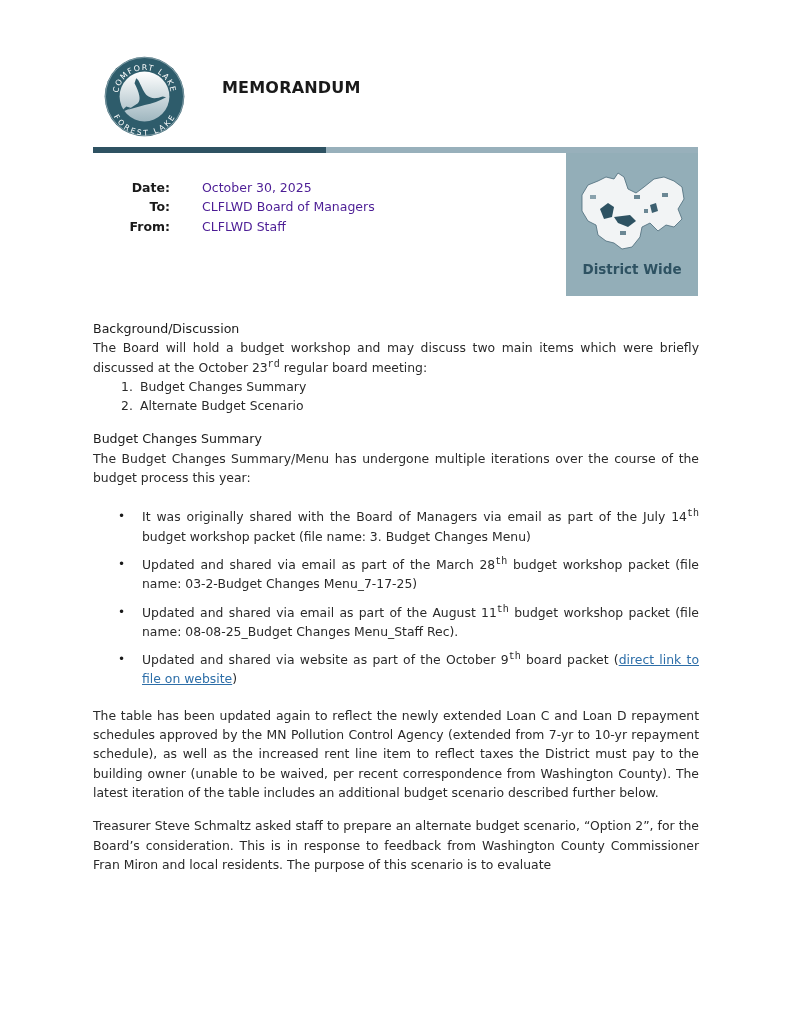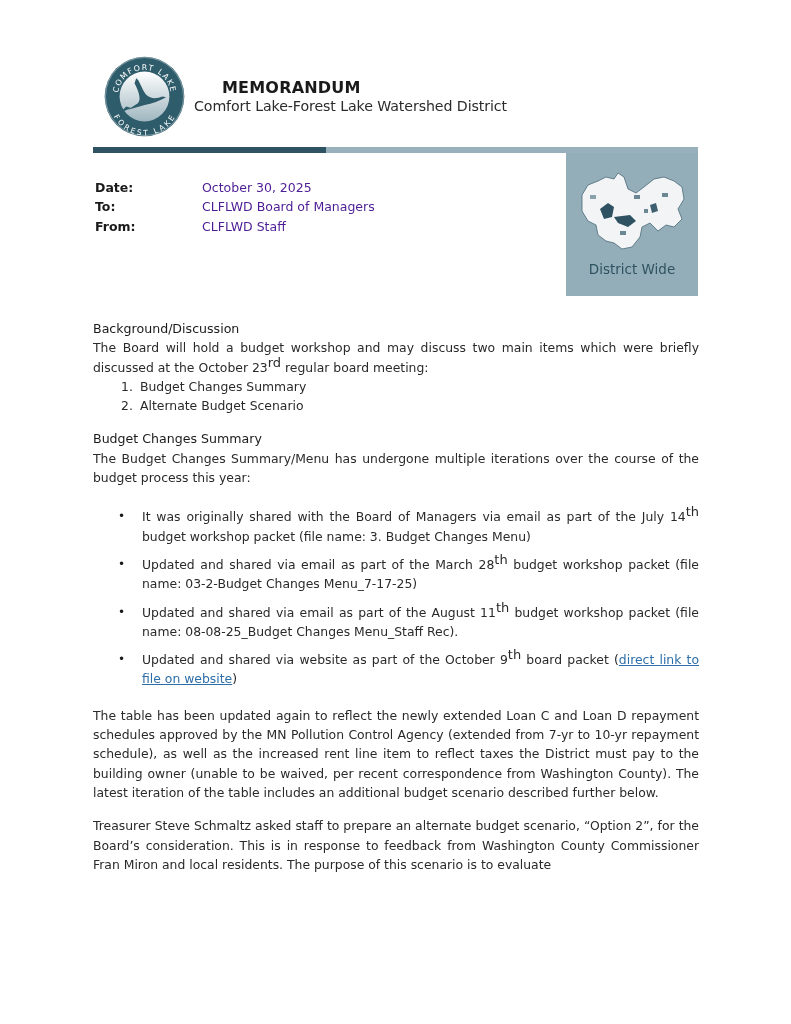--- a/index.html
+++ b/index.html
@@ -9,31 +9,31 @@
   .logo { position: absolute; left: 103px; top: 55px; width: 83px; height: 83px; }
   .title-block { position: absolute; left: 194px; top: 78px; }
   .memo-title { font-family: "DejaVu Sans", sans-serif; font-weight: bold; font-size: 16px; color: #1a1a1a; letter-spacing: 0.2px; margin-left: 28px; }
   .org-name { font-size: 14.2px; color: #2b2b2b; margin-top: 1px; letter-spacing: -0.1px; }
 
   .bar-dark { position: absolute; left: 93px; top: 147px; width: 233px; height: 6px; background: #2e5262; }
   .bar-light { position: absolute; left: 326px; top: 147px; width: 372px; height: 6px; background: #98b0bb; }
 
   .district-box { position: absolute; left: 566px; top: 153px; width: 132px; height: 143px; background: #93aeb8; }
   .district-map { position: absolute; left: 8px; top: 12px; width: 116px; height: 88px; }
-  .district-label { position: absolute; left: 0; width: 100%; top: 108px; text-align: center; font-weight: normal; font-size: 13.5px; color: #2e5262; }
+  .district-label { position: absolute; left: 0; width: 100%; top: 108px; text-align: center; font-weight: bold; font-size: 13.5px; color: #2e5262; }
 
   .meta { position: absolute; left: 95px; top: 178px; font-size: 12.5px; }
-  .meta-row { display: flex; height: 19.3px; align-items: center; }
+  .meta-row { display: flex; height: 19.3px; align-items: center; text-align: right; }
   .meta-label { width: 75px; font-weight: bold; color: #1a1a1a; }
   .meta-value { color: #4c1d95; margin-left: 32px; }
 
   .content { position: absolute; left: 93px; top: 319px; width: 606px; font-size: 12.4px; line-height: 19.3px; color: #2a2a2a; }
   .content h3 { font-size: 12.6px; font-weight: normal; color: #1a1a1a; line-height: 19.3px; }
   .content p { text-align: justify; }
-  .content sup { font-size: 13px; line-height: 0; vertical-align: super; }
+  .content sup { font-size: 10px; line-height: 0; vertical-align: super; font-family: Liberation Mono, monospace; }
   ol.items { list-style: none; padding-left: 28px; }
   ol.items li { display: flex; }
   ol.items li .num { width: 19px; }
   .gap { height: 14px; }
   ul.bullets { list-style: none; padding-left: 25px; margin-top: 20px; }
   ul.bullets li { position: relative; padding-left: 24px; text-align: justify; margin-bottom: 9px; }
   ul.bullets li::before { content: "\2022"; position: absolute; left: 0; top: 0; font-size: 12px; color: #1a1a1a; }
   a.link { color: #2d6ea8; text-decoration: underline; }
 </style>
 </head>
@@ -54,21 +54,20 @@
     <circle cx="50" cy="50" r="30" fill="url(#water)"></circle>
     <text font-size="9.5" fill="#ffffff" font-family="DejaVu Sans, sans-serif" letter-spacing="1.5"><textPath href="#arcTop" startOffset="50%" text-anchor="middle">COMFORT LAKE</textPath></text>
     <text font-size="9" fill="#ffffff" font-family="DejaVu Sans, sans-serif" letter-spacing="1.5"><textPath href="#arcBot" startOffset="50%" text-anchor="middle" dominant-baseline="hanging">FOREST LAKE</textPath></text>
     <path d="M 40 28 C 44 30, 46 40, 52 48 C 58 54, 66 52, 72 50 L 76 51 L 70 54 C 62 58, 52 60, 44 62 L 30 66 L 42 58 C 46 54, 44 46, 38 34 Z" fill="#2e5c6b"></path>
     <path d="M 28 62 L 20 70 L 34 64 Z" fill="#2e5c6b"></path>
   </svg>
 </div>
 
 <div class="title-block">
   <div class="memo-title">MEMORANDUM</div>
-  <div class="org-name">Comfort Lake-Forest Lake Watershed District</div>
 </div>
 
 <div class="bar-dark"></div>
 <div class="bar-light"></div>
 
 <div class="district-box">
   <svg class="district-map" viewBox="0 0 116 88">
     <path d="M 8 30 L 14 20 L 24 16 L 32 12 L 40 14 L 44 8 L 50 12 L 54 24 L 62 28 L 70 22 L 80 14 L 90 12 L 100 16 L 108 22 L 110 34 L 104 44 L 108 54 L 100 62 L 92 60 L 84 66 L 76 58 L 68 62 L 66 72 L 58 82 L 48 84 L 40 78 L 32 76 L 24 70 L 22 60 L 14 56 L 8 46 Z" fill="#f2f4f5" stroke="#4a6a78" stroke-width="0.8"></path>
     <path d="M 26 44 L 34 38 L 40 42 L 38 52 L 30 54 Z" fill="#2e5262"></path>
     <path d="M 40 52 L 56 50 L 62 56 L 54 62 L 44 58 Z" fill="#2e5262"></path>

